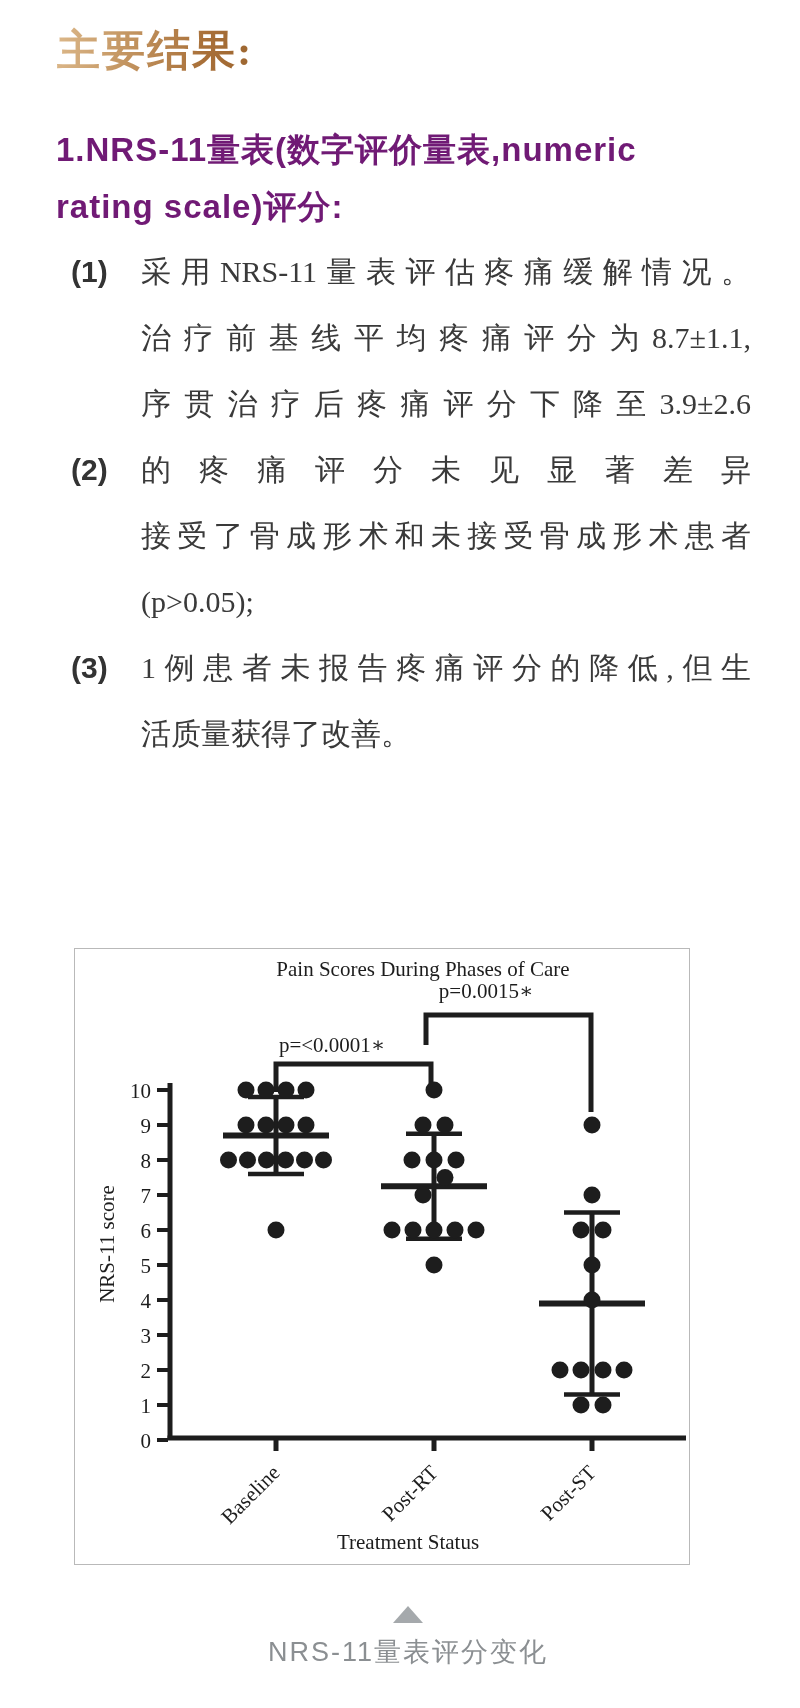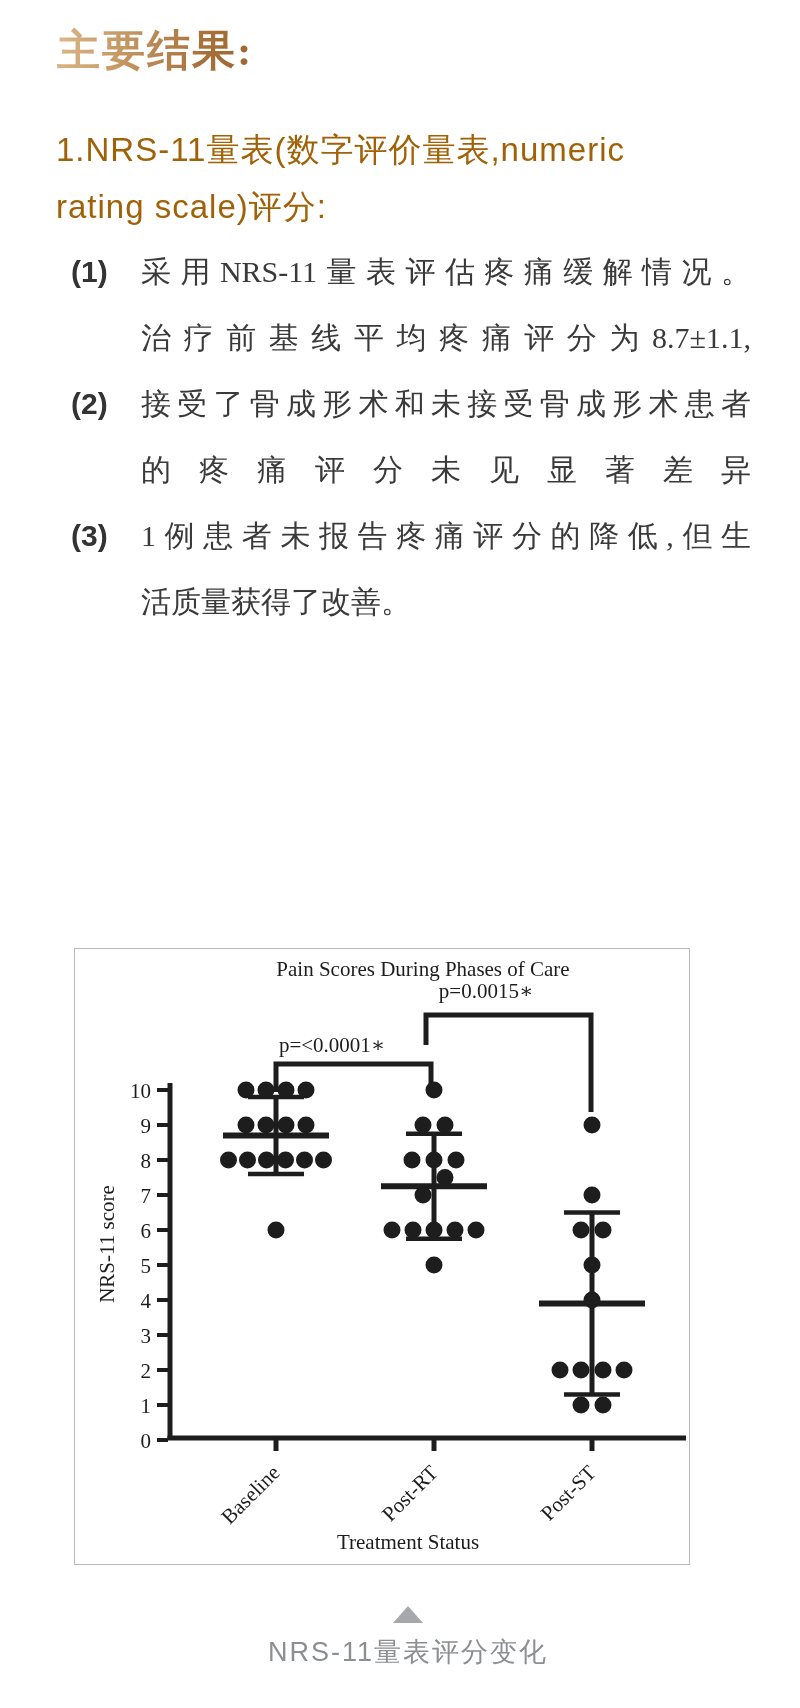--- a/index.html
+++ b/index.html
@@ -10,22 +10,22 @@
   }
   .section-title{
     position:absolute;left:49px;top:24px;
     font-family:"Liberation Serif","DejaVu Serif",serif;
     font-weight:bold;font-size:43px;line-height:54px;letter-spacing:2px;
     background:linear-gradient(100deg,#dcb88a 0%,#c49662 35%,#a86f38 75%,#9c6630 100%);
     -webkit-background-clip:text;background-clip:text;color:transparent;
   }
   .heading{
     position:absolute;left:48px;top:121px;width:656px;
-    font-weight:normal;font-size:33px;line-height:57px;letter-spacing:1px;
-    color:#a16207;
+    font-weight:bold;font-size:33px;line-height:57px;letter-spacing:1px;
+    color:#701a75;
   }
   .list{position:absolute;left:63px;top:239px;width:680px;color:#3a3a3a;}
   .list-item{position:relative;padding-left:70px;}
   .list-marker{
     position:absolute;left:0;top:0;width:64px;height:66px;line-height:66px;
     font-weight:bold;font-size:30px;color:#333333;
   }
   .body-line{
     font-size:30px;height:66px;line-height:66px;white-space:nowrap;color:#3a3a3a;font-family:Liberation Serif, serif;
   }
@@ -52,25 +52,27 @@
 
   <div class="section-title">主要结果:</div>
 
   <div class="heading">1.NRS-11量表(数字评价量表,numeric rating scale)评分:</div>
 
   <div class="list">
       <div class="list-item">
         <div class="list-marker">(1)</div>
         <div class="body-line jline">采用NRS-11量表评估疼痛缓解情况。</div>
         <div class="body-line jline">治疗前基线平均疼痛评分为8.7±1.1,</div>
+        <div class="body-line jline">序贯治疗后疼痛评分下降至3.9±2.6</div>
       </div>
       <div class="list-item">
         <div class="list-marker">(2)</div>
+        <div class="body-line jline">的疼痛评分未见显著差异</div>
         <div class="body-line jline">接受了骨成形术和未接受骨成形术患者</div>
-        <div class="body-line jline">的疼痛评分未见显著差异</div>
+        <div class="body-line">(p&gt;0.05);</div>
       </div>
       <div class="list-item">
         <div class="list-marker">(3)</div>
         <div class="body-line jline">1例患者未报告疼痛评分的降低,但生</div>
         <div class="body-line">活质量获得了改善。</div>
       </div>
     </div>
 
   <div class="figure-box">
     <svg id="chart-svg" width="616" height="617" viewBox="0 0 616 617" xmlns="http://www.w3.org/2000/svg">

